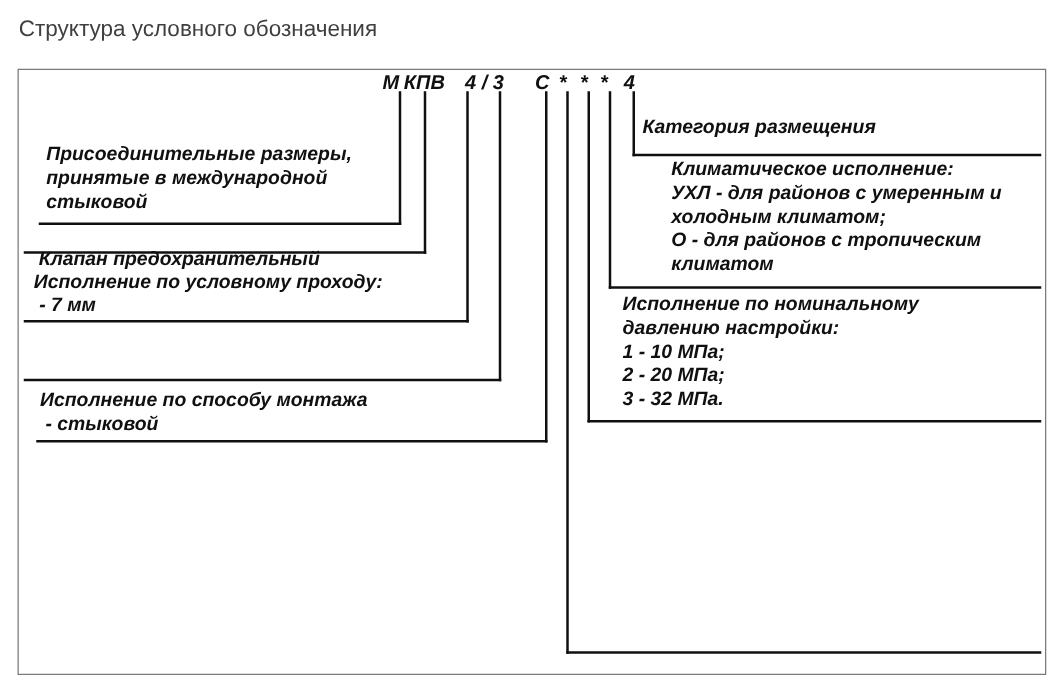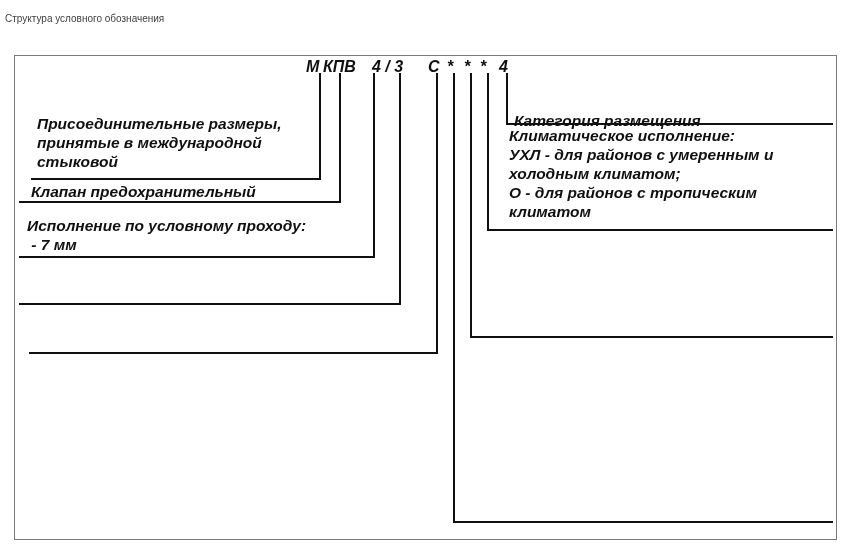--- a/index.html
+++ b/index.html
@@ -4,22 +4,22 @@
 <style>
   html, body { margin: 0; padding: 0; }
   body {
     width: 850px; height: 545px;
     background: #ffffff;
     position: relative;
     overflow: hidden;
     font-family: "Liberation Sans", sans-serif;
   }
   .page-title {
-    position: absolute; left: 5px; top: 13px;
-    font-size: 10px; color: #3f3f3f;
+    position: absolute; left: 15px; top: 13px;
+    font-size: 18px; color: #3f3f3f;
   }
   .frame {
     position: absolute; left: 14px; top: 55px;
     width: 821px; height: 483px;
     border: 1px solid #7a7a7a;
     background: #ffffff;
   }
   .code {
     position: absolute; top: 2px;
     font-style: italic; font-weight: bold; font-size: 16px;
@@ -68,24 +68,31 @@
   <div class="hl" style="left:14px;top:296px;width:409px"></div>
 
   <div class="hl" style="left:491px;top:67px;width:327px"></div>
   <div class="hl" style="left:472px;top:173px;width:346px"></div>
   <div class="hl" style="left:455px;top:280px;width:363px"></div>
   <div class="hl" style="left:438px;top:465px;width:380px"></div>
 
   <div class="lbl" style="left:22px;top:58px">Присоединительные размеры,
 принятые в международной
 стыковой</div>
-  <div class="lbl" style="left:16px;top:126px">Клапан предохранительный</div>
+  <div class="lbl" style="left:16px;top:142px">Клапан предохранительный</div>
   <div class="lbl" style="left:12px;top:160px">Исполнение по условному проходу:
  - 7 мм</div>
+  <div class="lbl" style="left:17px;top:255px">Исполнение по способу монтажа
+ - стыковой</div>
 
-  <div class="lbl" style="left:499px;top:55px">Категория размещения</div>
-  <div class="lbl" style="left:494px;top:70px">Климатическое исполнение:
+  <div class="lbl" style="left:499px;top:36px">Категория размещения</div>
+  <div class="lbl" style="left:522px;top:70px">Климатическое исполнение:
 УХЛ - для районов с умеренным и
 холодным климатом;
 О - для районов с тропическим
 климатом</div>
+  <div class="lbl" style="left:483px;top:178px">Исполнение по номинальному
+давлению настройки:
+1 - 10 МПа;
+2 - 20 МПа;
+3 - 32 МПа.</div>
 
 </div>
 
 </body></html>

